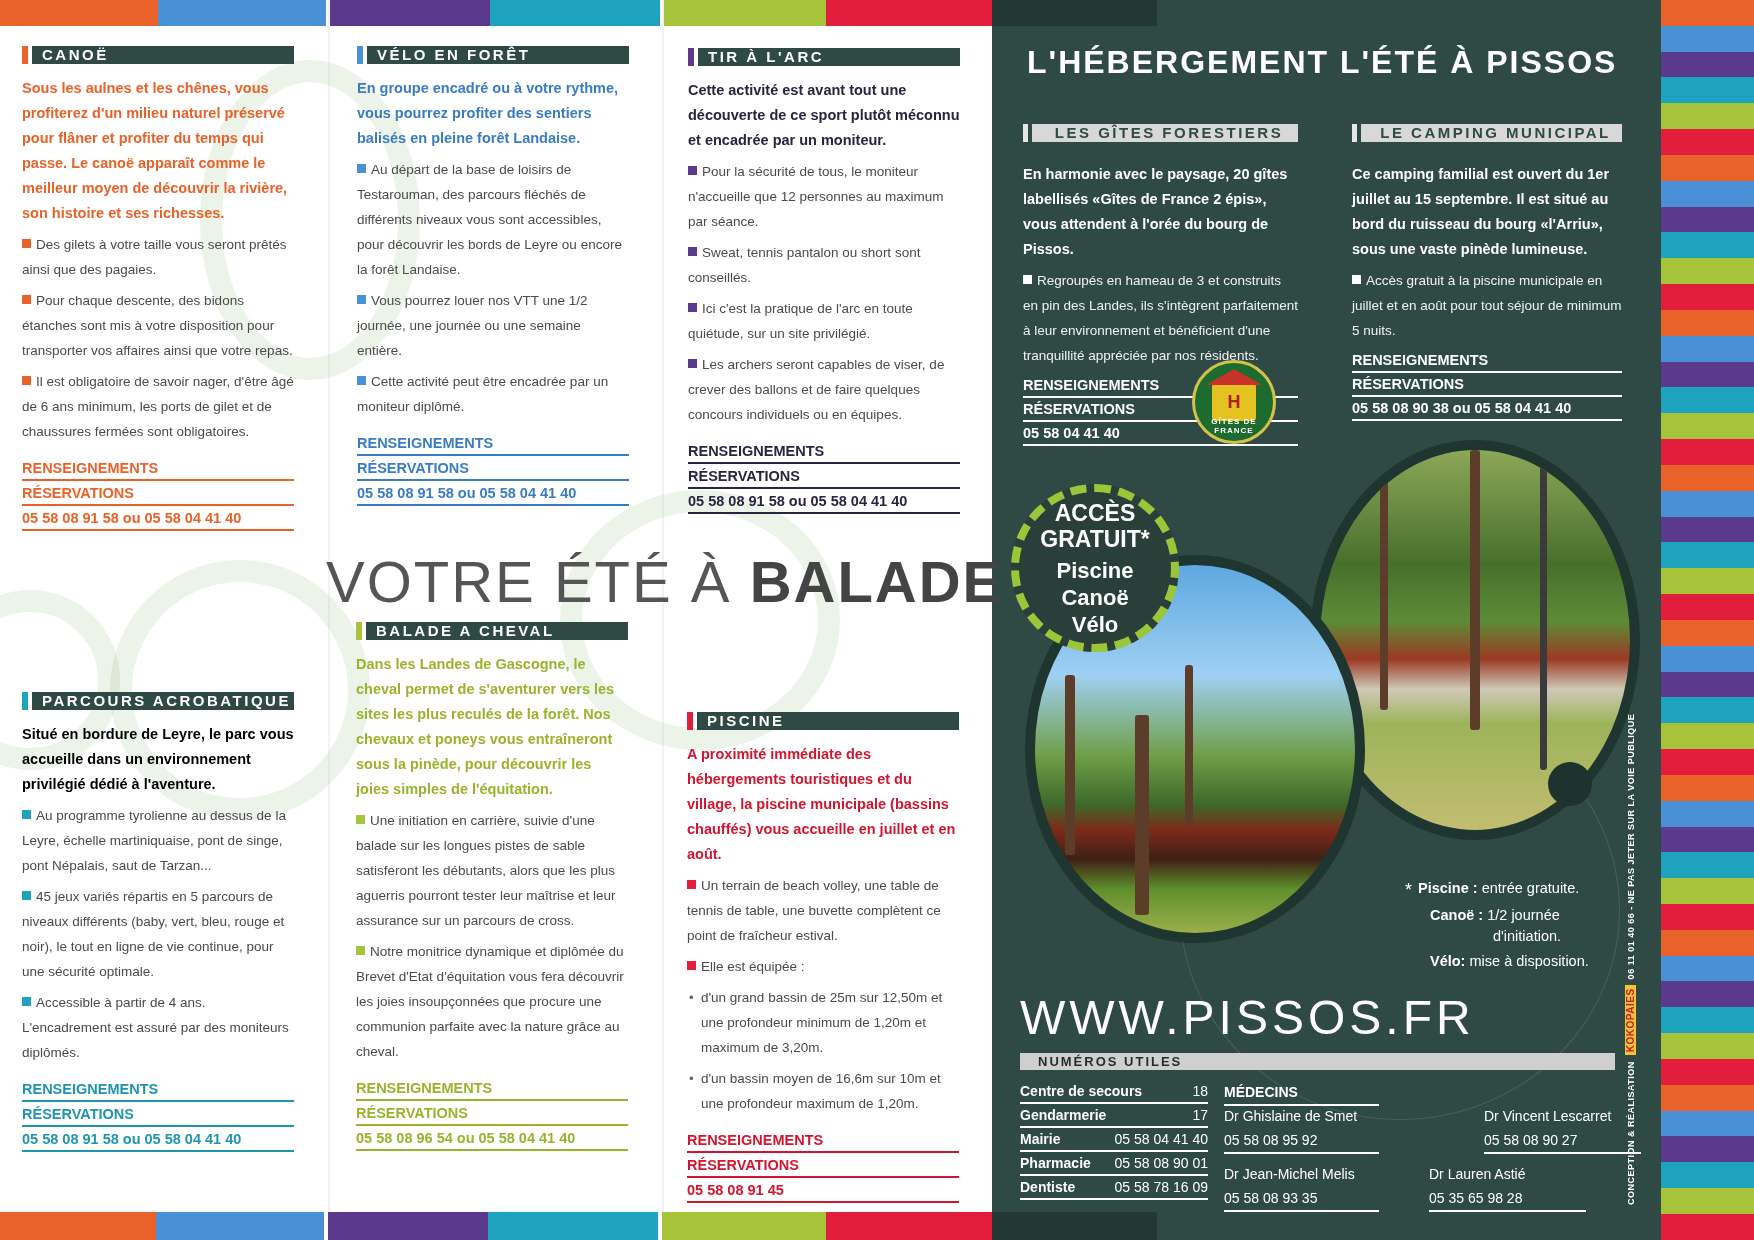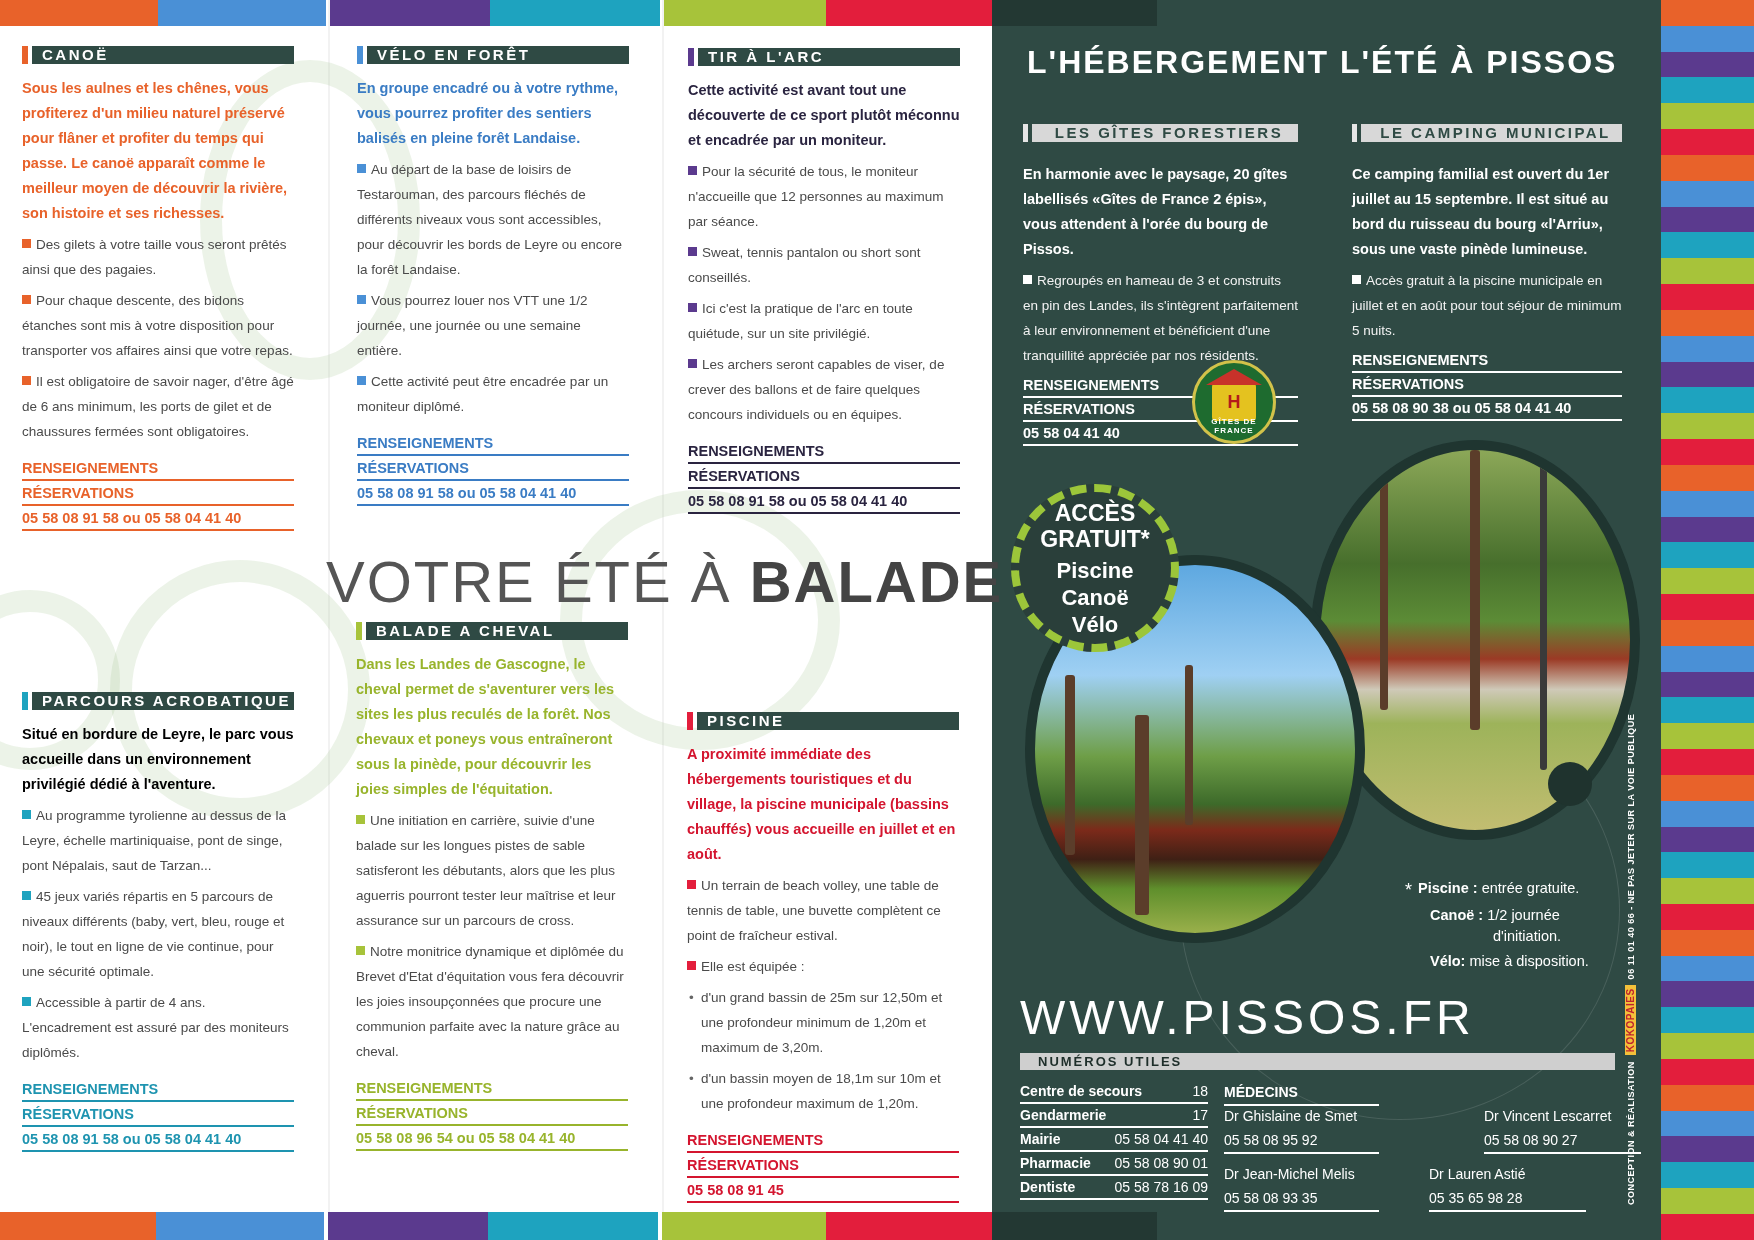--- a/index.html
+++ b/index.html
@@ -243,21 +243,21 @@
 
 <div class="section" style="left:687px;top:712px;">
   <div class="sec-header">
     <span class="tick" style="background:#e31e3c;"></span>
     <span class="title">PISCINE</span>
   </div>
   <div class="intro" style="color:#d4152f;">A proximité immédiate des hébergements touristiques et du village, la piscine municipale (bassins chauffés) vous accueille en juillet et en août.</div>
   <div class="para"><span class="sq" style="background:#e31e3c;"></span><span>Un terrain de beach volley, une table de tennis de table, une buvette complètent ce point de fraîcheur estival.</span></div>
   <div class="para"><span class="sq" style="background:#e31e3c;"></span><span>Elle est équipée :</span></div>
   <div class="bullet">d'un grand bassin de 25m sur 12,50m et une profondeur minimum de 1,20m et maximum de 3,20m.</div>
-  <div class="bullet">d'un bassin moyen de 18,1m sur 10m et une profondeur maximum de 1,20m.</div>
+  <div class="bullet">d'un bassin moyen de 16,6m sur 10m et une profondeur maximum de 1,20m.</div>
   <div class="contact" style="color:#d4152f;">
     <div style="border-color:#d4152f;">RENSEIGNEMENTS</div>
     <div style="border-color:#d4152f;">RÉSERVATIONS</div>
     <div style="border-color:#d4152f;">05 58 08 91 45</div>
   </div>
 </div>
 
 <div class="right-title">L'HÉBERGEMENT L'ÉTÉ À PISSOS</div>
 
 <div class="r-section" style="left:1023px;top:116px;">

